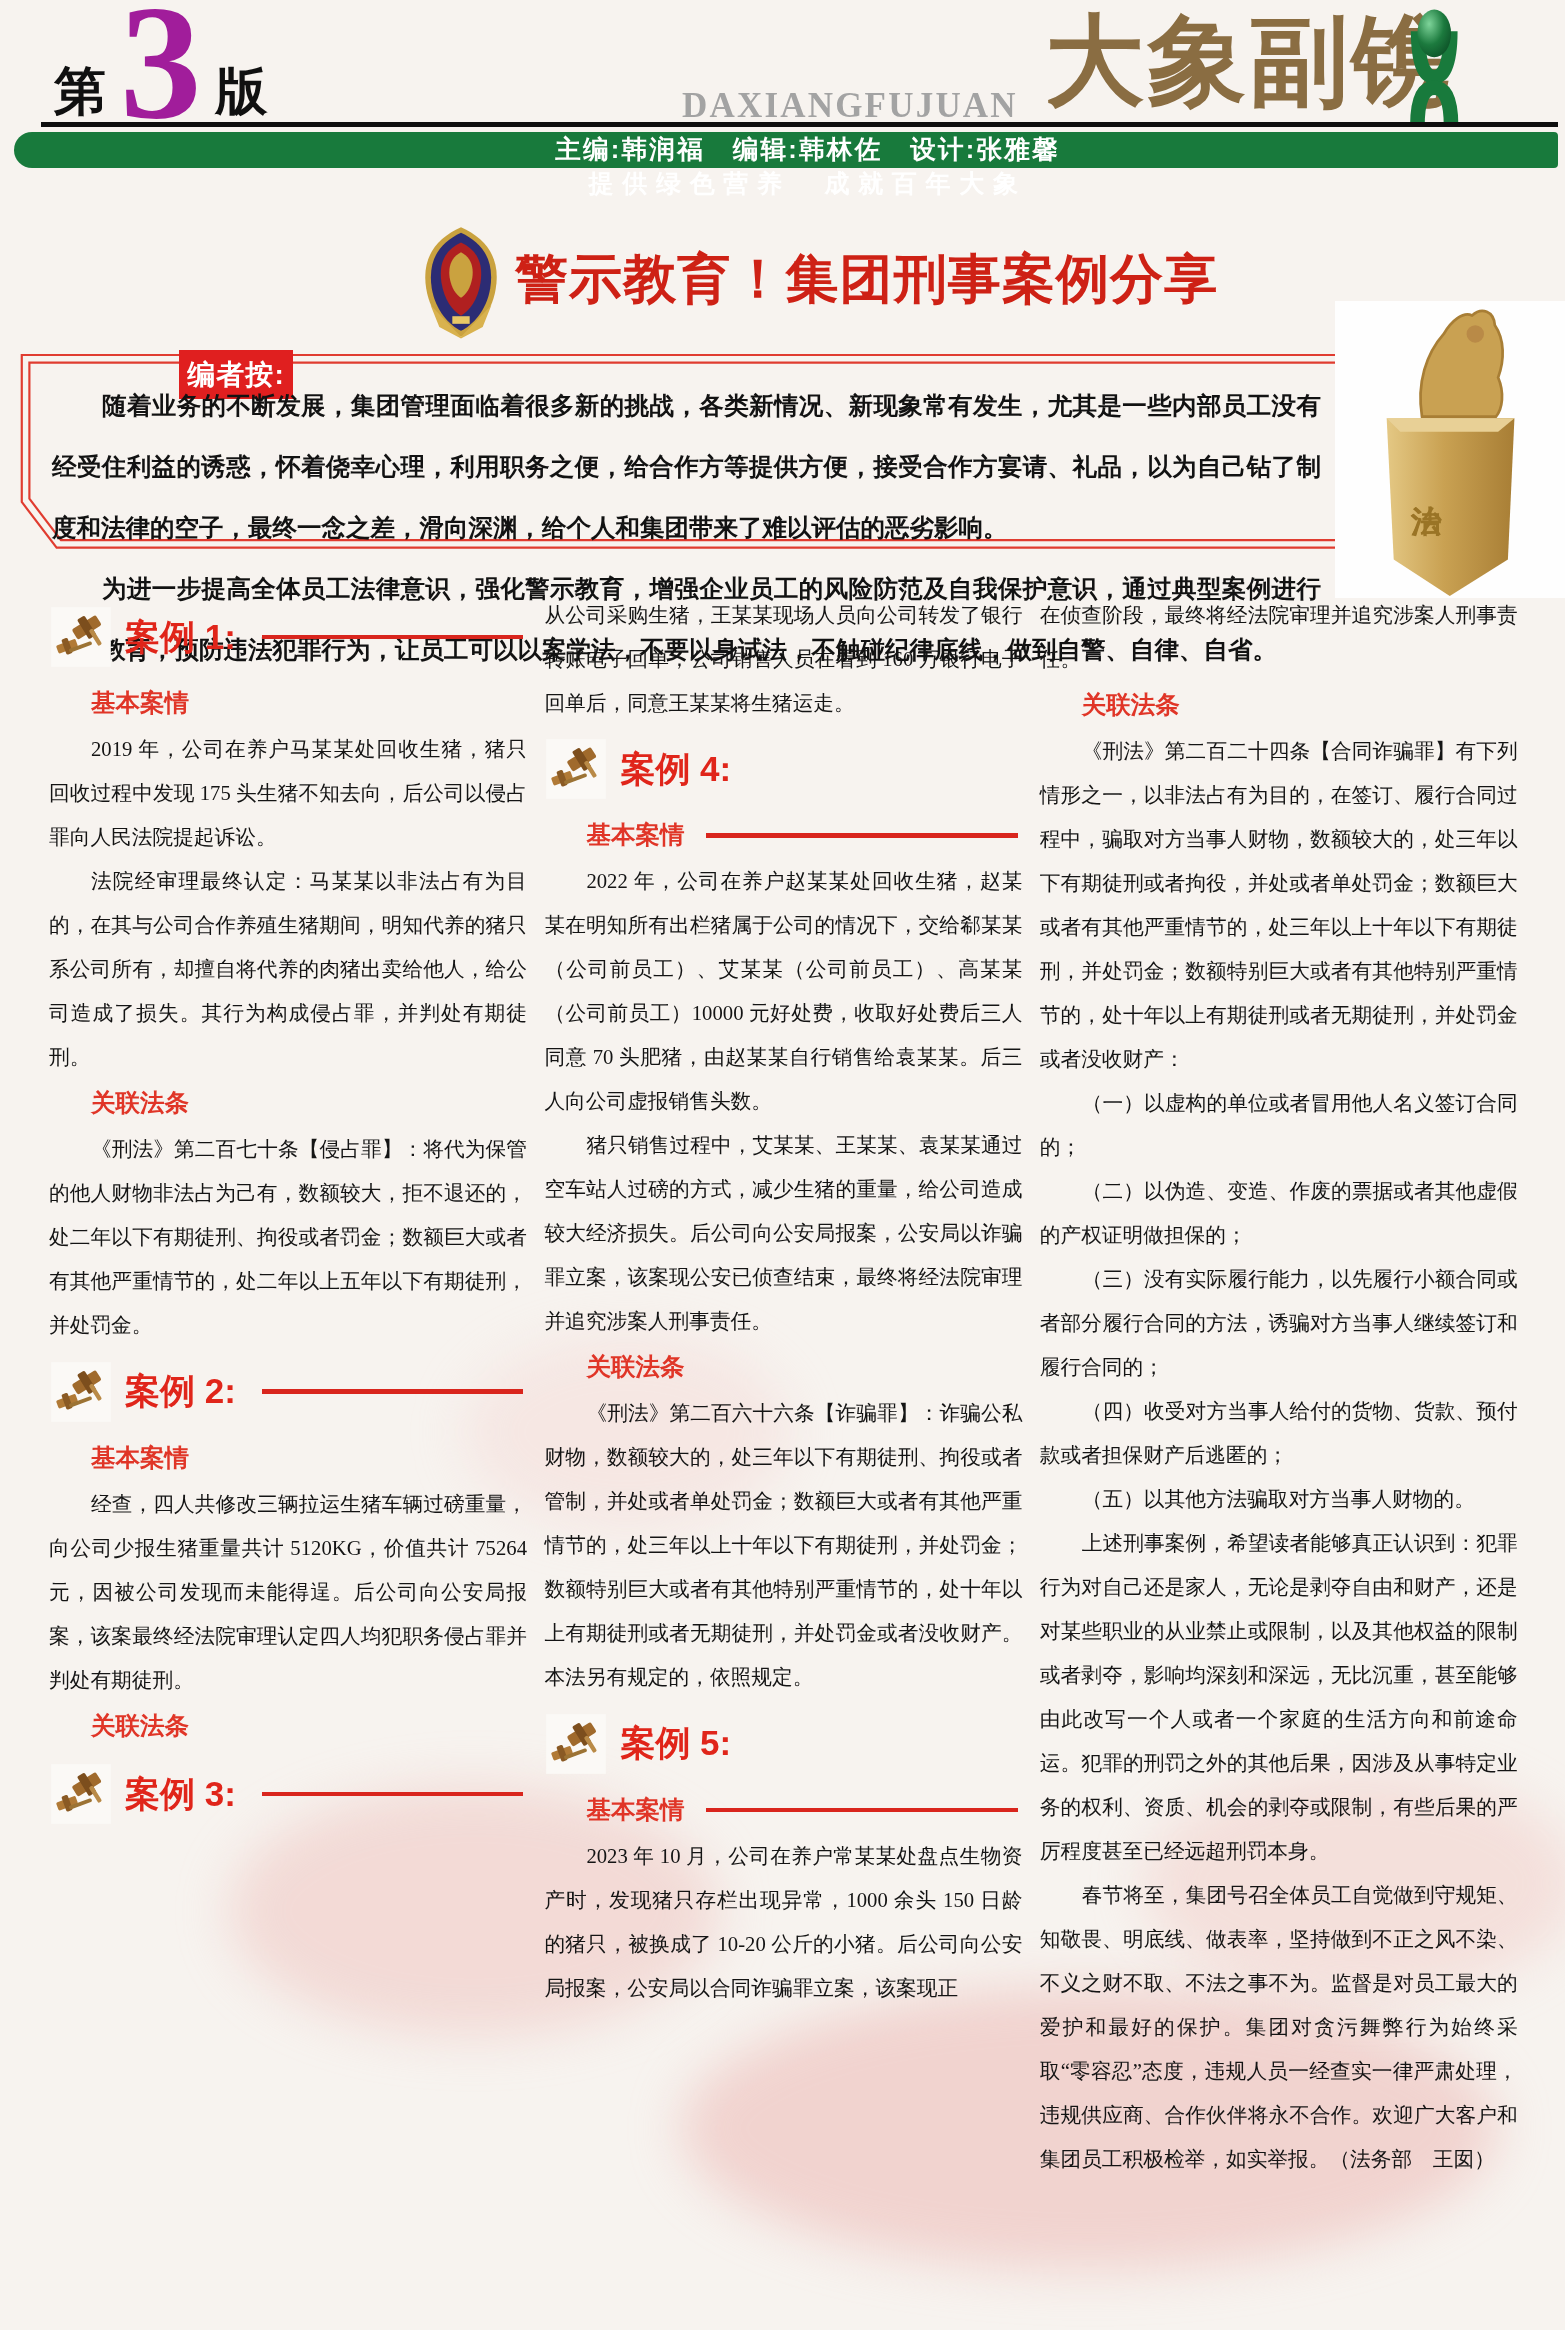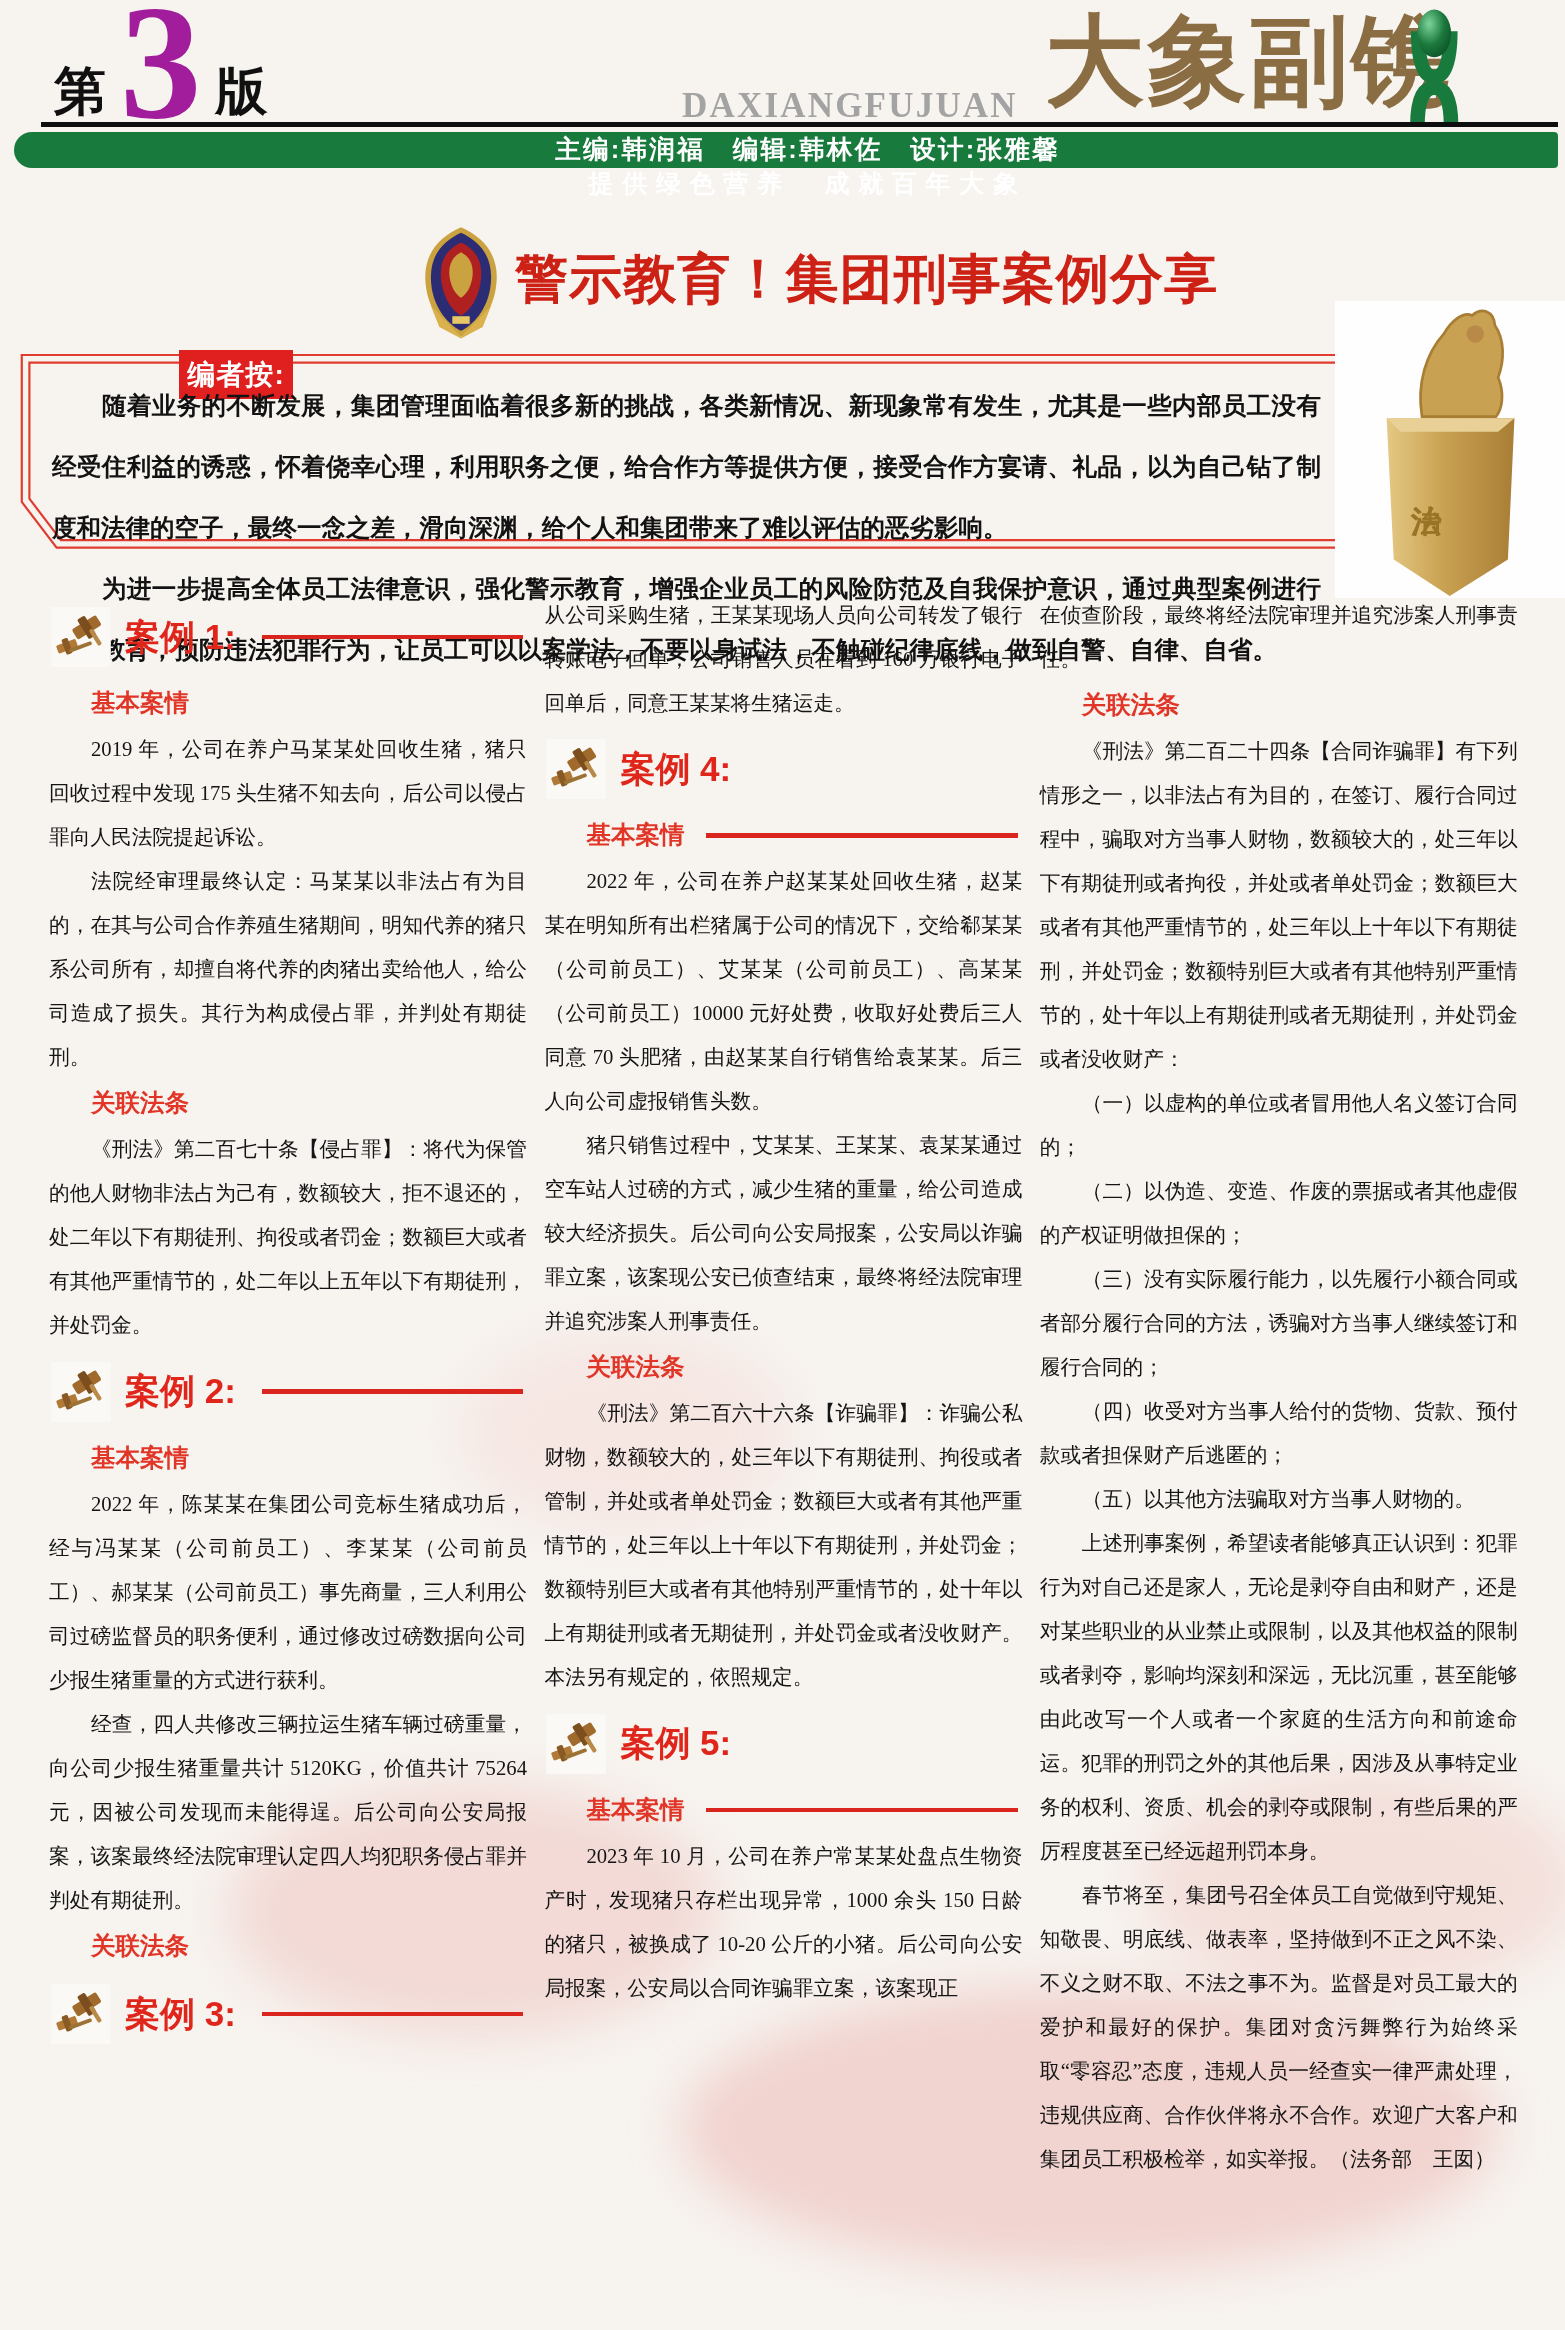--- a/index.html
+++ b/index.html
@@ -160,21 +160,20 @@
       <p>《刑法》第二百七十条【侵占罪】：将代为保管的他人财物非法占为己有，数额较大，拒不退还的，处二年以下有期徒刑、拘役或者罚金；数额巨大或者有其他严重情节的，处二年以上五年以下有期徒刑，并处罚金。</p>
 
       <div class="case-head">
         <svg class="gavel" width="64" height="64" viewBox="0 0 118 118">
             <use href="#gavelDef"></use>
           </svg>
         <span class="case-label">案例 2:</span>
         <span class="head-line"></span>
       </div>
       <div class="sub">基本案情</div>
-      <p>2022 年，陈某某在集团公司竞标生猪成功后，经与冯某某（公司前员工）、李某某（公司前员工）、郝某某（公司前员工）事先商量，三人利用公司过磅监督员的职务便利，通过修改过磅数据向公司少报生猪重量的方式进行获利。</p>
       <p>经查，四人共修改三辆拉运生猪车辆过磅重量，向公司少报生猪重量共计 5120KG，价值共计 75264 元，因被公司发现而未能得逞。后公司向公安局报案，该案最终经法院审理认定四人均犯职务侵占罪并判处有期徒刑。</p>
       <div class="sub">关联法条</div>
 
       <div class="case-head">
         <svg class="gavel" width="64" height="64" viewBox="0 0 118 118">
             <use href="#gavelDef"></use>
           </svg>
         <span class="case-label">案例 3:</span>
         <span class="head-line"></span>
       </div>

